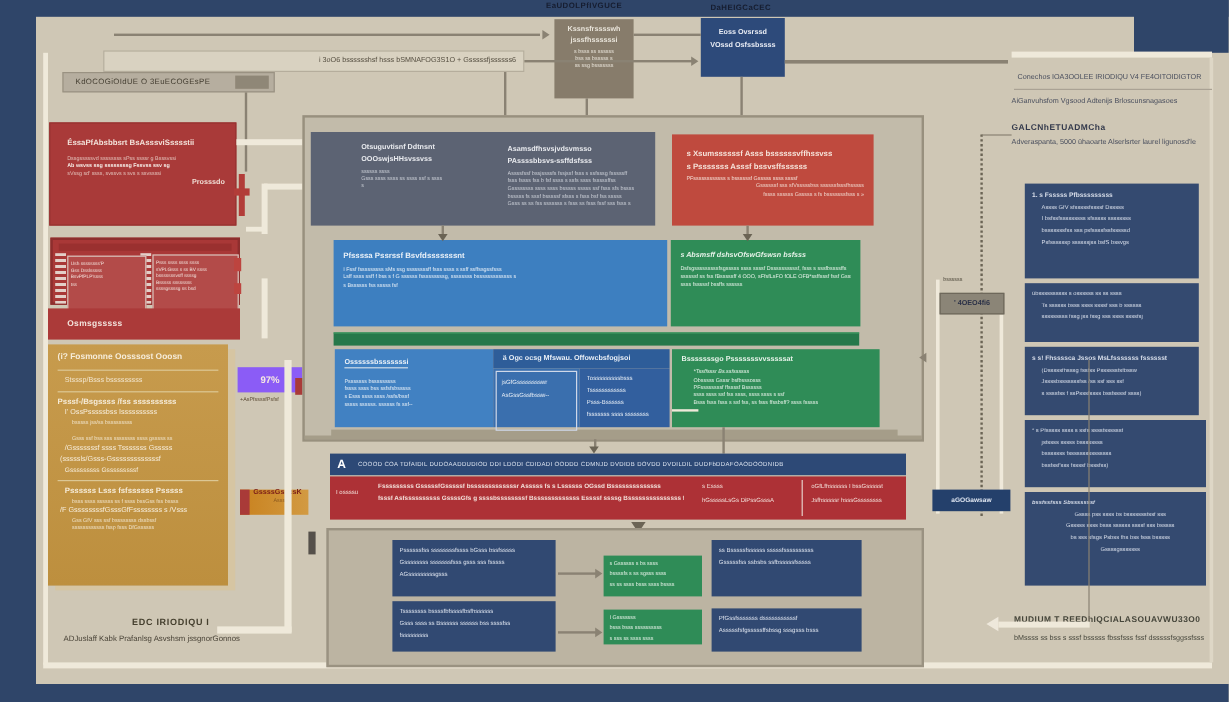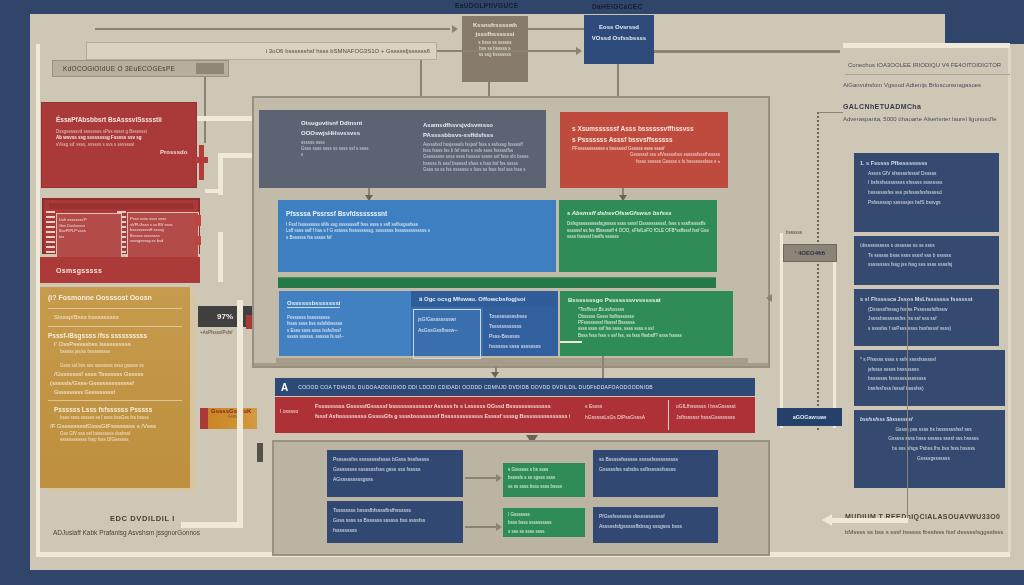--- a/index.html
+++ b/index.html
@@ -40,21 +40,21 @@
   .red2-sq{position:absolute;background:#bd443f;}
   .red3{background:#ab3a39;color:#f3e4dd;font-size:7px;font-weight:bold;display:flex;align-items:center;padding-left:16px;letter-spacing:.3px;}
   .gold{background:linear-gradient(#c79b4d,#bd8f3e);color:#f6ecd9;padding:6px 8px;}
   .gold .gl{line-height:1.5;white-space:nowrap;overflow:hidden;}
   .g-title{font-size:7px;font-weight:bold;}
   .g-sub{font-size:6px;color:#f2e5cc;padding-left:6px;}
   .g-b{font-size:6.5px;font-weight:bold;}
   .g-m{font-size:6px;padding-left:6px;}
   .g-s{font-size:4.5px;color:#efe2c8;padding-left:12px;}
   .g-div{height:1px;background:#dcc794;margin:4px 0;}
-  .pct{background:#404040;color:#f6e9e2;font-size:8px;font-weight:bold;display:flex;align-items:center;justify-content:center;}
+  .pct{background:#8b5cf6;color:#f6e9e2;font-size:8px;font-weight:bold;display:flex;align-items:center;justify-content:center;}
   .pct-cap{color:#5a4a33;font-size:4.5px;}
   .orange{background:linear-gradient(90deg,#c9821f,#d29a42);}
   .orange-strip{position:absolute;left:0;top:0;width:8px;height:100%;background:#a93a38;}
   .orange .o1{margin-left:11px;font-size:6px;font-weight:bold;color:#7c1f18;}
   .orange .o2{margin-left:11px;font-size:4.5px;color:#8d5a1f;text-align:center;}
   .foot-l1{color:#46402f;font-size:7.5px;font-weight:bold;letter-spacing:.6px;}
   .foot-l2{color:#4a4438;font-size:6.5px;}
   .edge-note{color:#3e3a30;font-size:4px;}
   
   .panel{background:#c2bbaa;border:2px solid #98907e;box-shadow:inset 0 -3px 0 #a59d89;}
@@ -235,21 +235,21 @@
 <div class="bx orange" style="left:200px;top:408px;width:57px;height:21px;">
   <div class="orange-strip"></div>
   <div class="o1">GssssGsscsK</div>
   <div class="o2">Asssd</div>
 </div>
 
 <div class="bx edge-note" style="left:254px;top:304px;">snture</div>
 <div class="bx edge-note" style="left:254px;top:311px;">sssgn</div>
 <div class="bx" style="left:246px;top:315px;width:7px;height:14px;background:#a93a38;"></div>
 
-<div class="bx foot-l1" style="left:110px;top:514px;">EDC DVDILDIL I</div>
+<div class="bx foot-l1" style="left:110px;top:514px;">EDC IRIODIQU I</div>
 <div class="bx foot-l2" style="left:53px;top:529px;">ADJuslaff Kabk Prafanlsg Asvshsm jssgnorGonnos</div>
 
 <div class="wline" style="left:197px;top:116px;width:71px;height:5px;"></div>
 <div class="wline" style="left:218px;top:153px;width:5px;height:42px;"></div>
 <div class="wline" style="left:220px;top:153px;width:48px;height:5px;"></div>
 <div class="wline" style="left:205px;top:189px;width:16px;height:4px;"></div>
 <div class="wline" style="left:218px;top:232px;width:5px;height:50px;"></div>
 <div class="wline" style="left:255px;top:193px;width:5px;height:90px;"></div>
 <div class="wline" style="left:237px;top:300px;width:6px;height:227px;"></div>
 <div class="wline" style="left:181px;top:522px;width:62px;height:6px;"></div>

